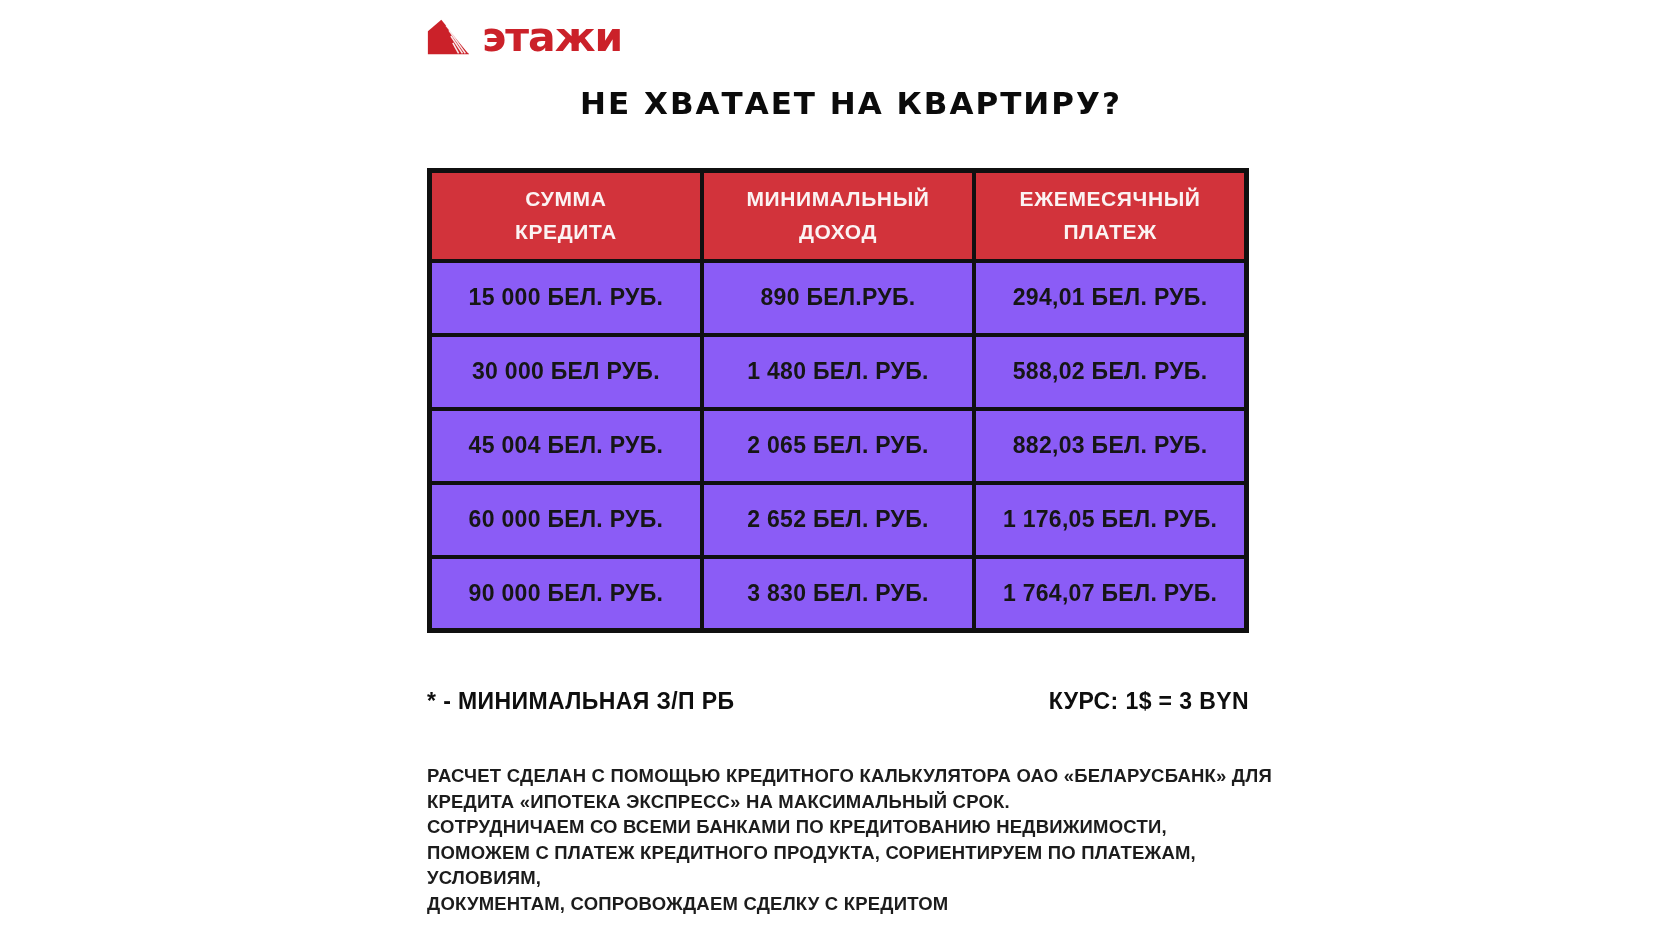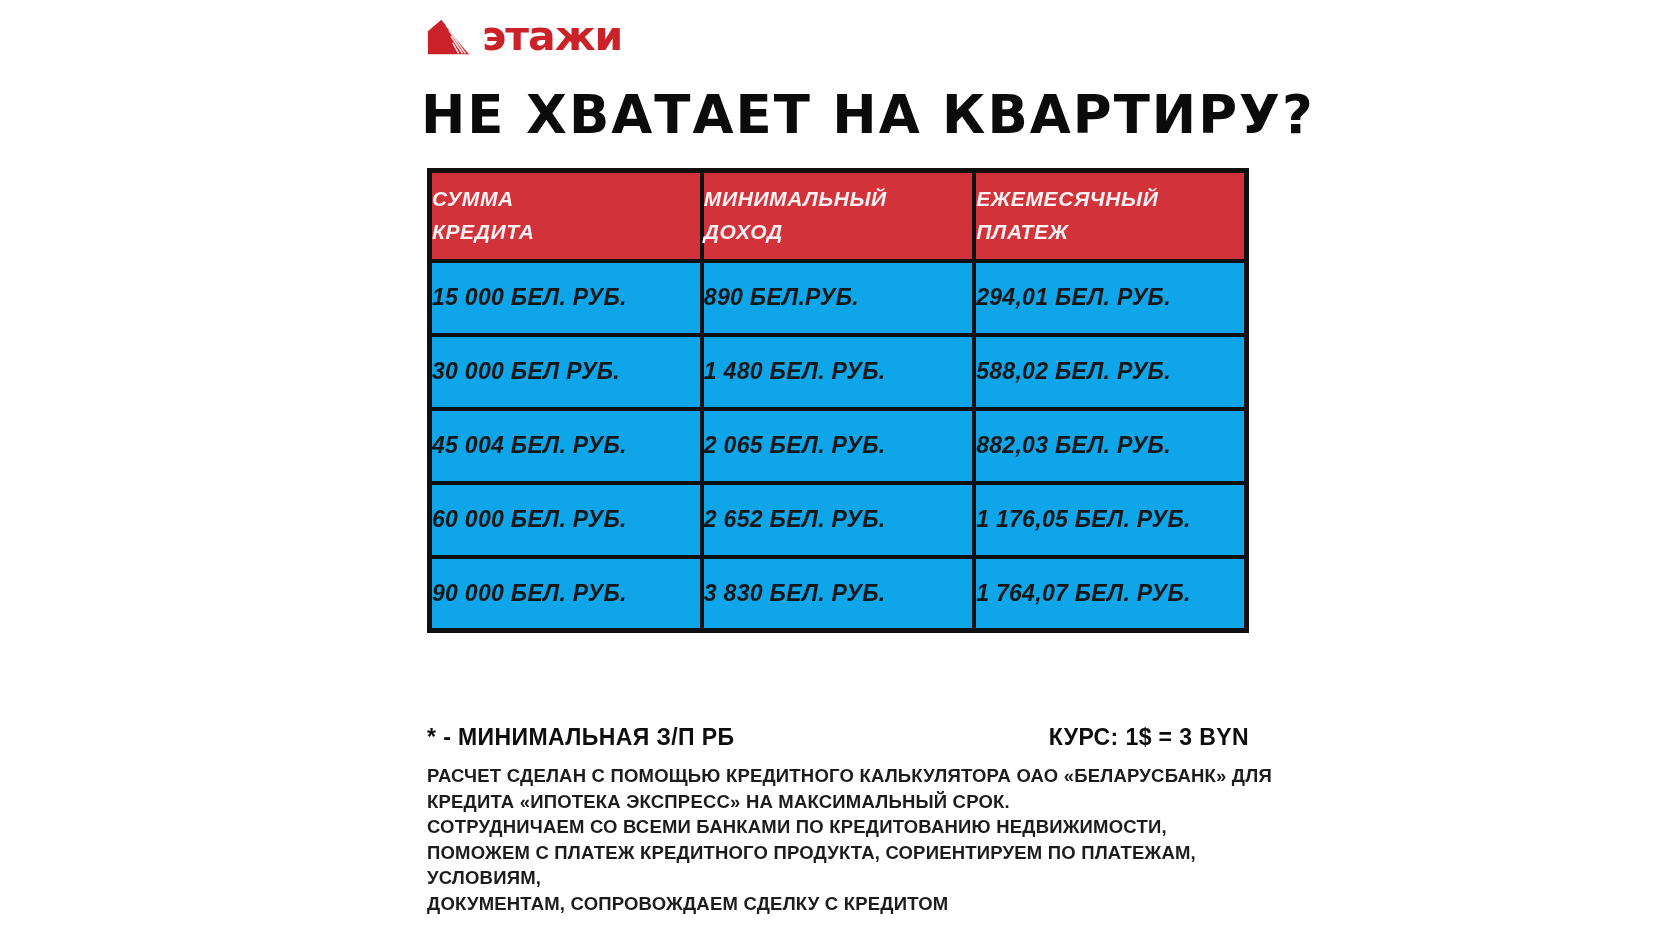--- a/index.html
+++ b/index.html
@@ -10,64 +10,64 @@
   }
   *{margin:0;padding:0;box-sizing:border-box;}
   html,body{background:#ffffff;}
   body{
     width:1674px;height:943px;position:relative;overflow:hidden;
     font-family:"Liberation Sans",sans-serif;color:var(--text-black);
   }
   .canvas{position:absolute;inset:0;background:#ffffff;}
 
   
-  .logo{position:absolute;left:425px;top:16px;display:flex;gap:9px;}
+  .logo{position:absolute;left:425px;top:16px;display:flex;align-items:center;gap:9px;}
   .logo svg{display:block;}
   .logo-text{
     font-family:"DejaVu Sans",sans-serif;
     font-size:41px;font-weight:bold;color:var(--brand-red);
     letter-spacing:-1px;line-height:1;
   }
 
   
   .title{
     position:absolute;left:421px;top:86px;width:860px;
     font-family:"DejaVu Sans",sans-serif;
-    font-size:53px;font-weight:bold;letter-spacing:2px;
+    font-size:31px;font-weight:bold;letter-spacing:2px;
     color:#0b0b0b;white-space:nowrap;line-height:1.1;text-align:center;
   }
 
   
   table.credit{
     position:absolute;left:427px;top:168px;width:822px;
     border-collapse:collapse;table-layout:fixed;
     border:5px solid var(--border-black);
   }
   table.credit th,table.credit td{
     border:4px solid var(--border-black);
-    text-align:left;vertical-align:middle;font-style:italic;
+    text-align:center;vertical-align:middle;
   }
   table.credit th{
     background:var(--header-red);
     color:#fbf3f3;
     height:90px;
     font-size:21px;font-weight:bold;letter-spacing:0.6px;
     line-height:1.55;
   }
   table.credit td{
-    background:#0ea5e9;
+    background:#8b5cf6;
     height:74px;
     font-size:23px;font-weight:bold;letter-spacing:0.3px;
     color:var(--text-black);
     white-space:nowrap;
   }
 
   
   .footnotes{
-    position:absolute;left:427px;top:724px;width:822px;
+    position:absolute;left:427px;top:688px;width:822px;
     display:flex;justify-content:space-between;align-items:baseline;
     font-size:23px;font-weight:bold;color:#0e0e0e;letter-spacing:0.4px;
   }
 
   
   .disclaimer{
     position:absolute;left:427px;top:763px;width:860px;
     font-size:18.5px;font-weight:bold;line-height:25.5px;
     letter-spacing:0.2px;color:#1c1c1c;
   }

